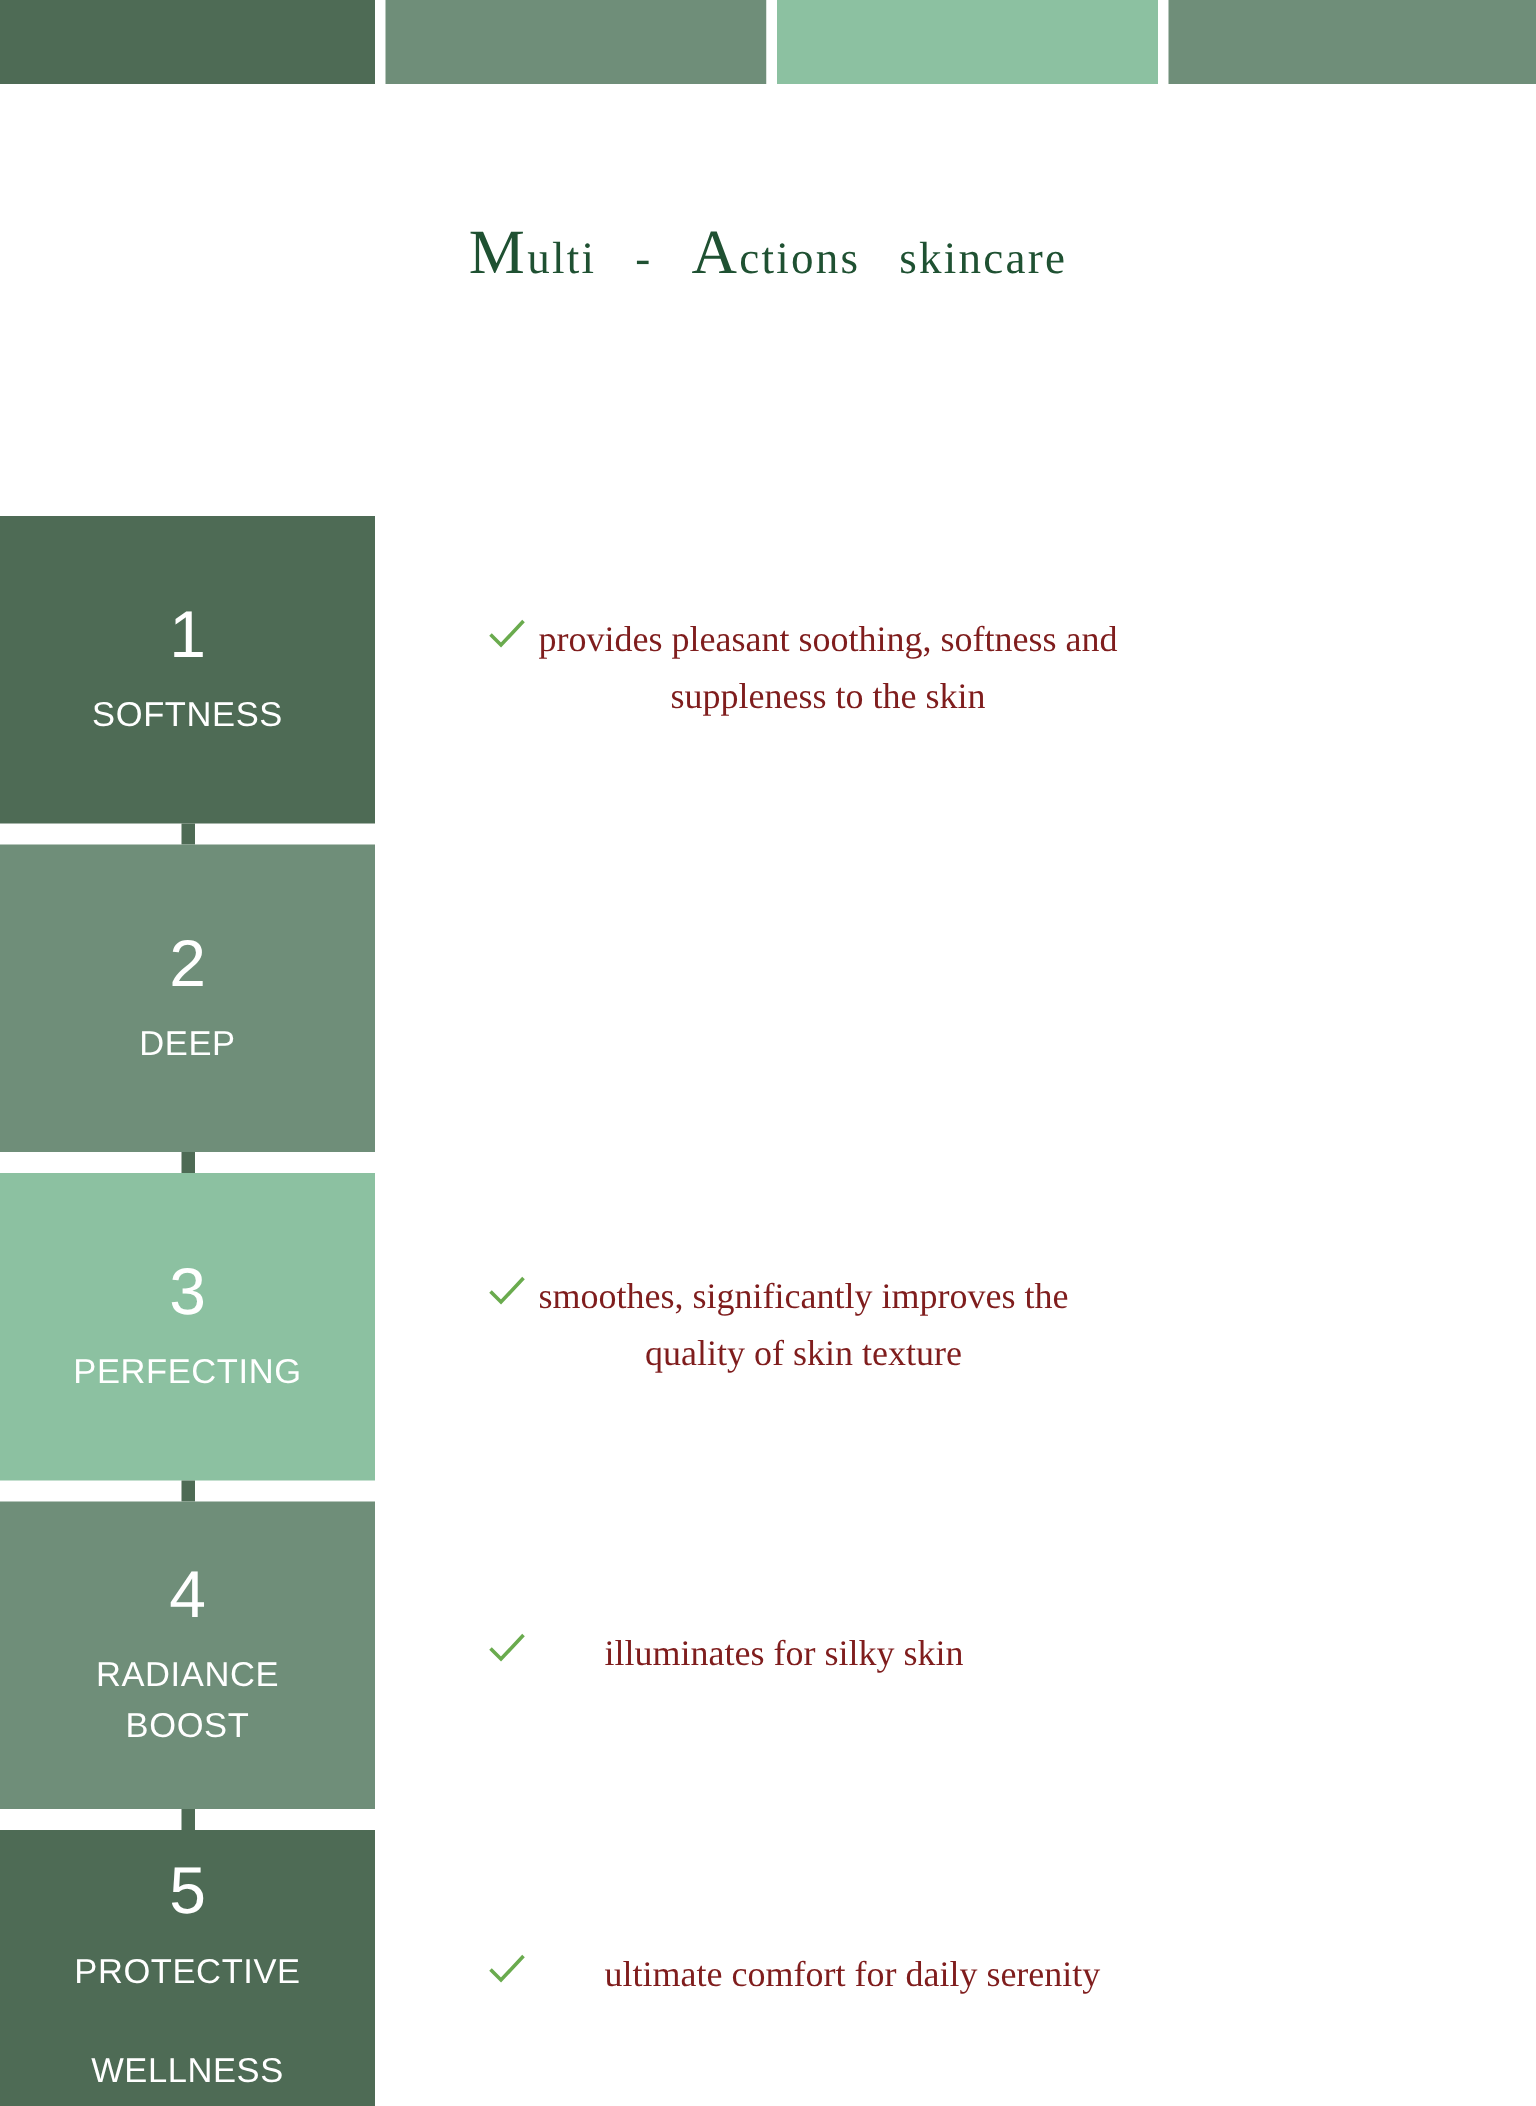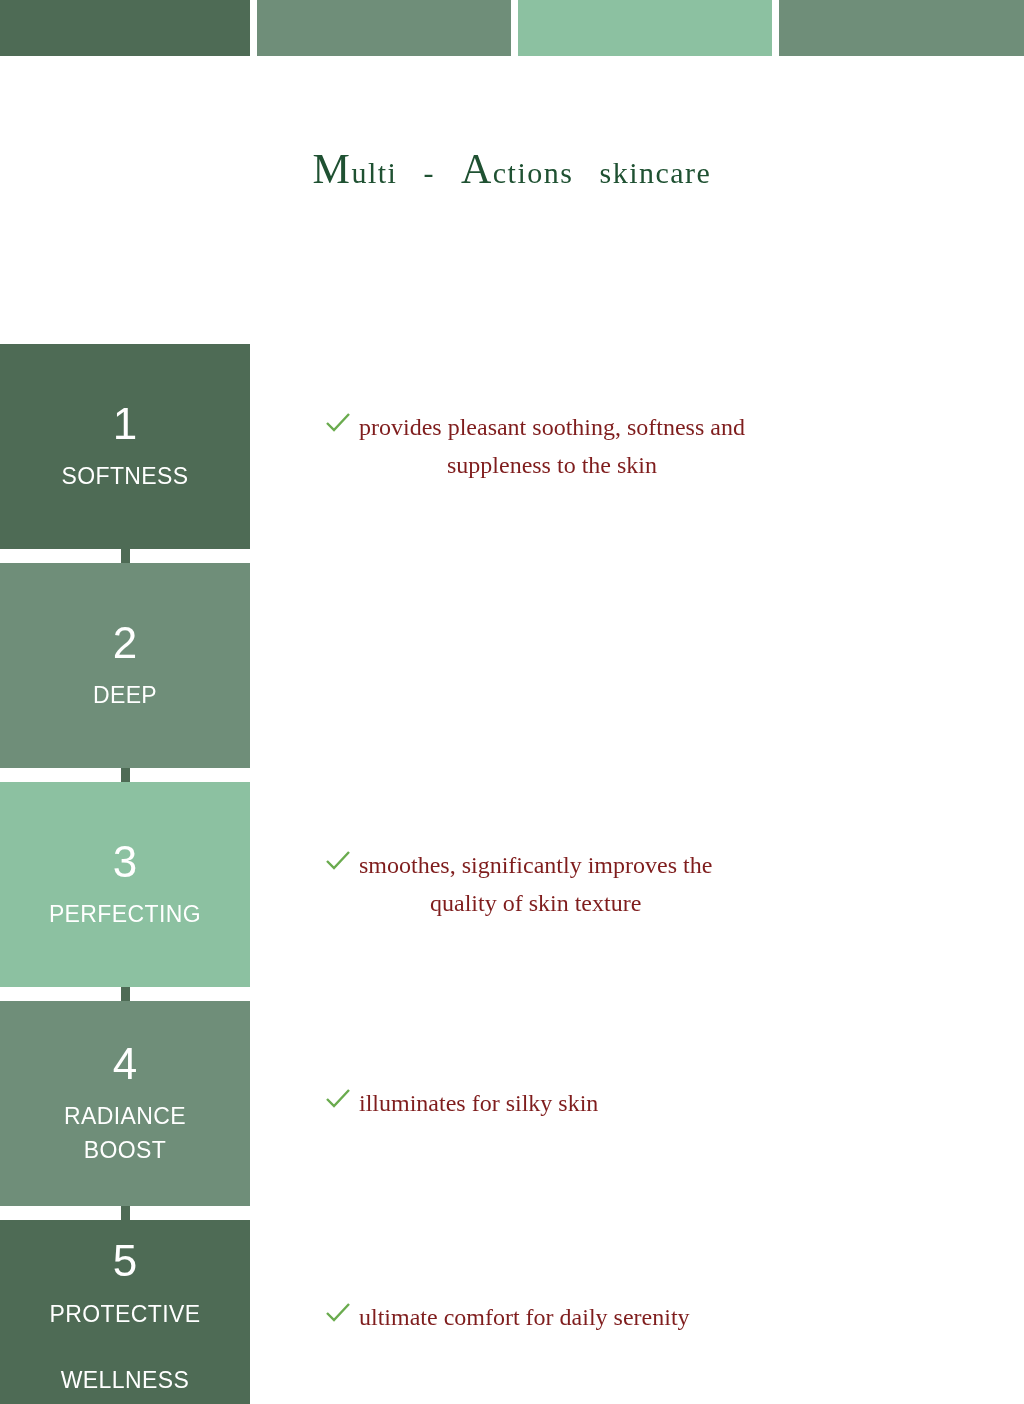--- a/index.html
+++ b/index.html
@@ -129,21 +129,21 @@
   .check svg {
     display: block;
   }
   .desc-text {
     color: #7f1d1d;
     font-family: "Liberation Serif", serif;
     font-size: 24px;
     line-height: 1.55;
   }
   .ta-center { text-align: center; }
-  .ta-left { text-align: left; }
+  .ta-left { text-align: left; margin-left: 44px; }
   .ta-right { text-align: right; }
 </style>
 </head>
 <body>
 
 <div id="top-strip">
   <div class="swatch" style="width:250px;background:#4e6b55;"></div>
   <div class="gap" style="width:7px;"></div>
   <div class="swatch" style="width:254px;background:#6f8e79;"></div>
   <div class="gap" style="width:7px;"></div>

